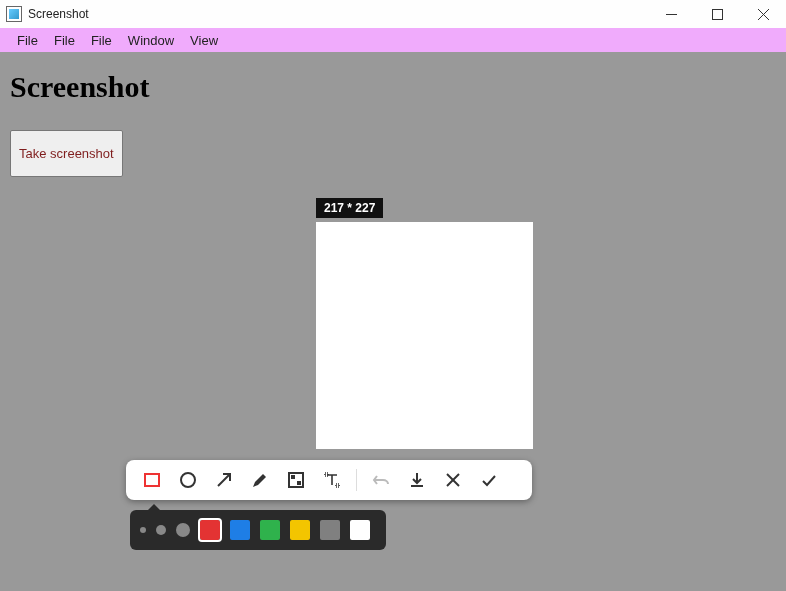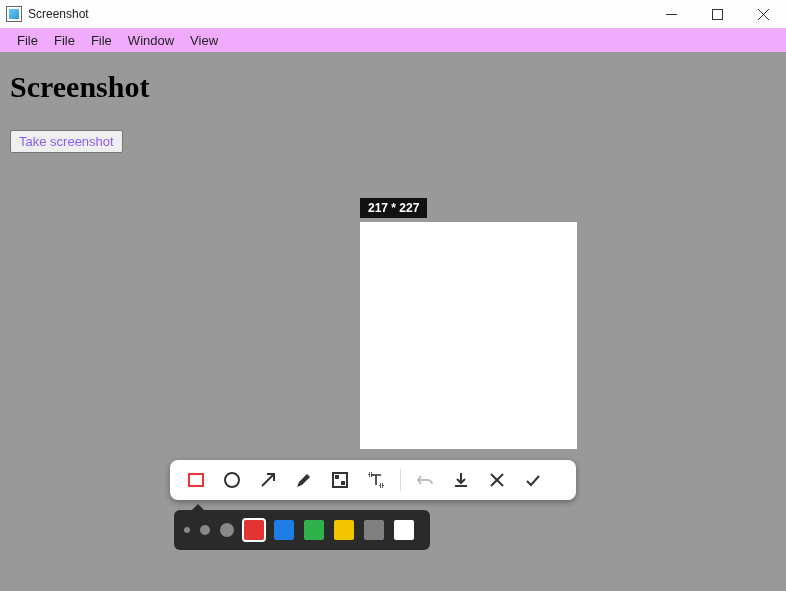--- a/index.html
+++ b/index.html
@@ -14,24 +14,24 @@
   .winbtns { margin-left: auto; display: flex; }
   .winbtn { width: 46px; height: 28px; display:flex; align-items:center; justify-content:center; color:#333; }
   .winbtn svg { display:block; }
 
   
   .menubar { position:absolute; top:28px; left:0; right:0; height:24px; background:#f0abfc; display:flex; align-items:center; padding-left:9px; gap:0; font-size:13px; color:#222; }
   .menuitem { padding: 2px 8px; }
 
   
   .page-title { position:absolute; top:70px; left:10px; font-family: Georgia, "Times New Roman", serif; font-size:30px; font-weight:bold; color:#000; }
-  .take-btn { position:absolute; top:130px; left:10px; font-size:13px; padding:3px 8px; background:#efefef; border:1px solid #777; border-radius:2px; color:#8b5cf6; }
+  .take-btn { position:absolute; top:130px; left:10px; font-size:13px; padding:15px 8px; background:#efefef; border:1px solid #777; border-radius:2px; color:#7f1d1d; }
 
   
-  .dim { position:absolute; top:52px; left:0; right:0; bottom:0;margin-left:44px; }
+  .dim { position:absolute; top:52px; left:0; right:0; bottom:0; }
   .selection { position:absolute; left:316px; top:170px; width:217px; height:227px; background:#ffffff; }
   .size-badge { position:absolute; left:316px; top:146px; background:#111; color:#fff; font-size:12px; font-weight:bold; padding:3px 8px; }
 
   
   .toolbar { position:absolute; left:126px; top:408px; width:406px; height:40px; background:#fff; border-radius:8px; box-shadow:0 2px 6px rgba(0,0,0,.35); display:flex; align-items:center; padding:0 8px; gap:0; }
   .tbtn { width:36px; height:36px; display:flex; align-items:center; justify-content:center; border-radius:4px; color:#333; }
   .tbtn.active svg { stroke:#e33; color:#e33; }
   .tsep { width:1px; height:22px; background:#ddd; margin:0 6px; }
   .tbtn.muted svg { stroke:#bbb; color:#bbb; }
 

